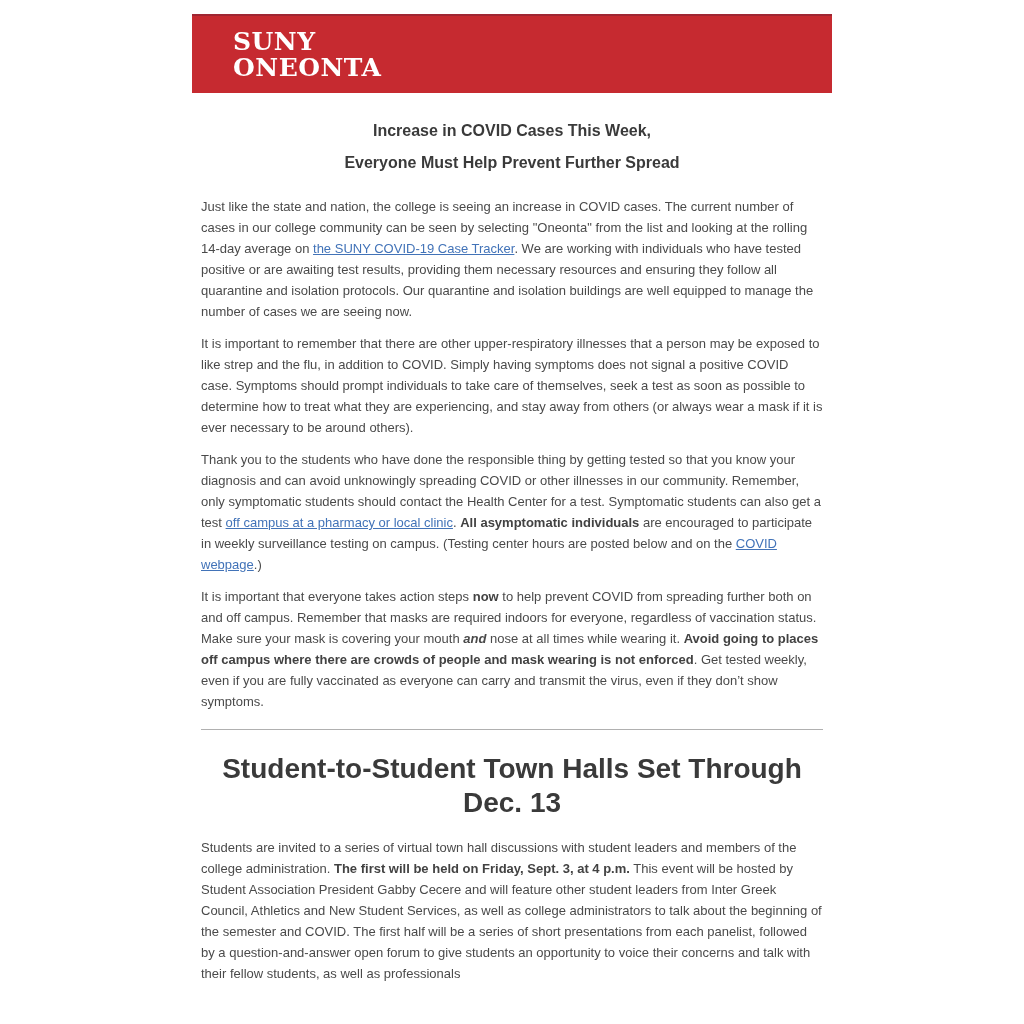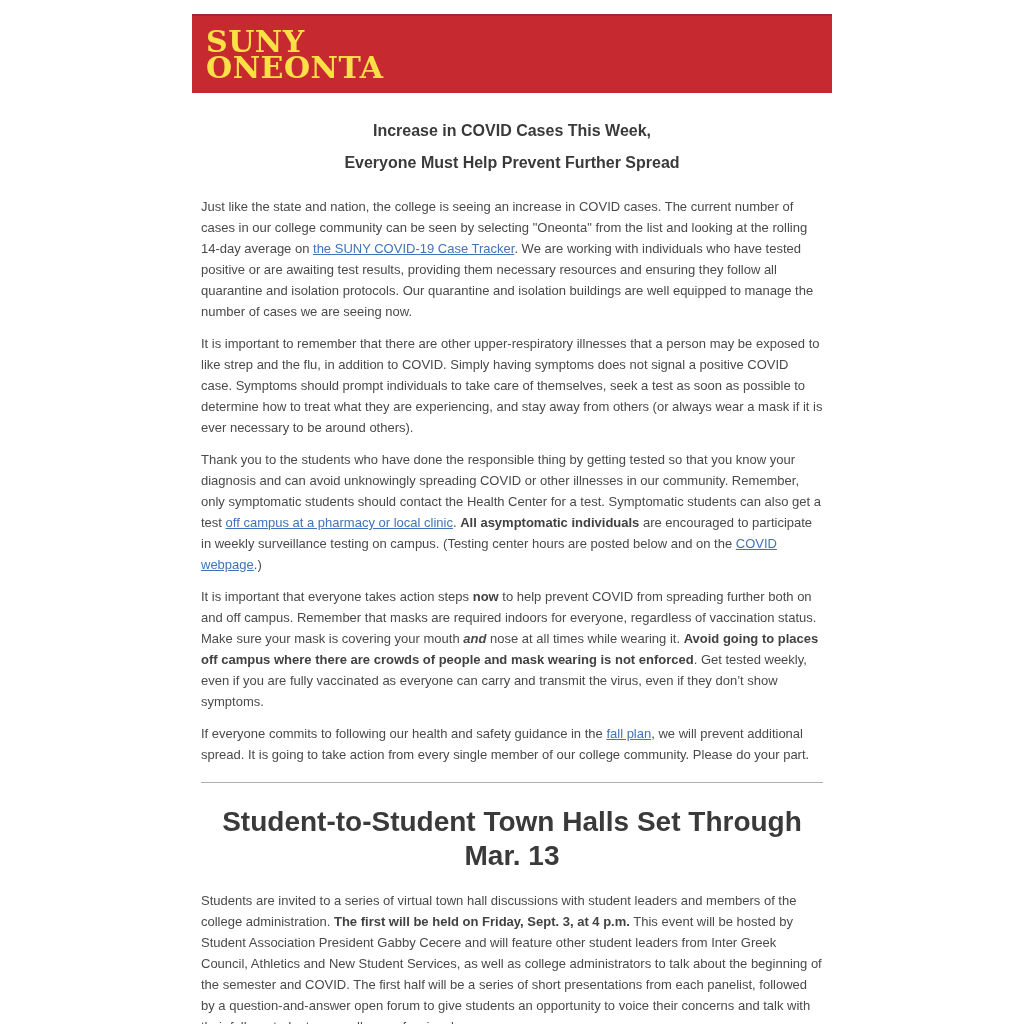--- a/index.html
+++ b/index.html
@@ -22,27 +22,28 @@
     width:640px;margin:0 auto;padding-top:14px;
   }
   .banner{
     width:640px;height:79px;
     background:var(--brand-red);
     border-top:2px solid var(--brand-red-dark);
     display:flex;align-items:center;
     padding-left:14px;
   }
   .logo{
-    color:#fde047;
+    color:#ffffff;
     font-family:"DejaVu Serif","Liberation Serif",serif;
     font-weight:700;
-    font-size:30px;
+    font-size:25px;
     line-height:26px;
     letter-spacing:0.5px;
     white-space:pre-line;
+    margin-left:27px;
   }
   .title{
     font-family:"Liberation Sans","DejaVu Sans",sans-serif;
     color:var(--heading-text);
     text-align:center;
     white-space:pre-line;
     margin:22px 0 0 0;
   }
   h1.title{font-size:16px;line-height:32px;font-weight:700;}
   h2.title{font-size:28px;line-height:34px;font-weight:700;}
@@ -81,27 +82,26 @@
     </header>
 
     <section>
       <h1 class="title">Increase in COVID Cases This Week,
 Everyone Must Help Prevent Further Spread</h1>
       <div class="body-text">
           <p><span>Just like the state and nation, the college is seeing an increase in COVID cases. The current number of cases in our college community can be seen by selecting "Oneonta" from the list and looking at the rolling 14-day average on </span><a href="#">the SUNY COVID-19 Case Tracker</a><span>. We are working with individuals who have tested positive or are awaiting test results, providing them necessary resources and ensuring they follow all quarantine and isolation protocols. Our quarantine and isolation buildings are well equipped to manage the number of cases we are seeing now.</span></p>
           <p><span>It is important to remember that there are other upper-respiratory illnesses that a person may be exposed to like strep and the flu, in addition to COVID. Simply having symptoms does not signal a positive COVID case. Symptoms should prompt individuals to take care of themselves, seek a test as soon as possible to determine how to treat what they are experiencing, and stay away from others (or always wear a mask if it is ever necessary to be around others).</span></p>
           <p><span>Thank you to the students who have done the responsible thing by getting tested so that you know your diagnosis and can avoid unknowingly spreading COVID or other illnesses in our community. Remember, only symptomatic students should contact the Health Center for a test. Symptomatic students can also get a test </span><a href="#">off campus at a pharmacy or local clinic</a><span>. </span><span class="b">All asymptomatic individuals</span><span> are encouraged to participate in weekly surveillance testing on campus. (Testing center hours are posted below and on the </span><a href="#">COVID webpage</a><span>.)</span></p>
           <p><span>It is important that everyone takes action steps </span><span class="b">now</span><span> to help prevent COVID from spreading further both on and off campus. Remember that masks are required indoors for everyone, regardless of vaccination status. Make sure your mask is covering your mouth </span><span class="i">and</span><span> nose at all times while wearing it. </span><span class="b">Avoid going to places off campus where there are crowds of people and mask wearing is not enforced</span><span>. Get tested weekly, even if you are fully vaccinated as everyone can carry and transmit the virus, even if they don’t show symptoms.</span></p>
-          <p><span>If everyone commits to following our health and safety guidance in the </span><a href="#">fall plan</a><span>, we will prevent additional spread. It is going to take action from every single member of our college community. Please do your part.</span></p>
         </div>
     </section>
 
     <hr class="divider">
 
     <section>
-      <h2 class="title">Student-to-Student Town Halls Set Through Mar. 13</h2>
+      <h2 class="title">Student-to-Student Town Halls Set Through Dec. 13</h2>
       <div class="body-text">
           <p><span>Students are invited to a series of virtual town hall discussions with student leaders and members of the college administration. </span><span class="b">The first will be held on Friday, Sept. 3, at 4 p.m.</span><span> This event will be hosted by Student Association President Gabby Cecere and will feature other student leaders from Inter Greek Council, Athletics and New Student Services, as well as college administrators to talk about the beginning of the semester and COVID. The first half will be a series of short presentations from each panelist, followed by a question-and-answer open forum to give students an opportunity to voice their concerns and talk with their fellow students, as well as professionals</span></p>
         </div>
     </section>
 
   </div>
 </div>
 
 </body></html>

